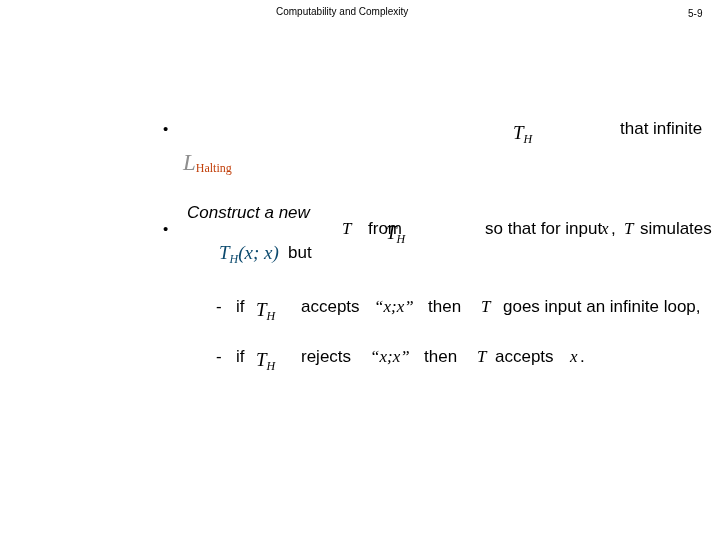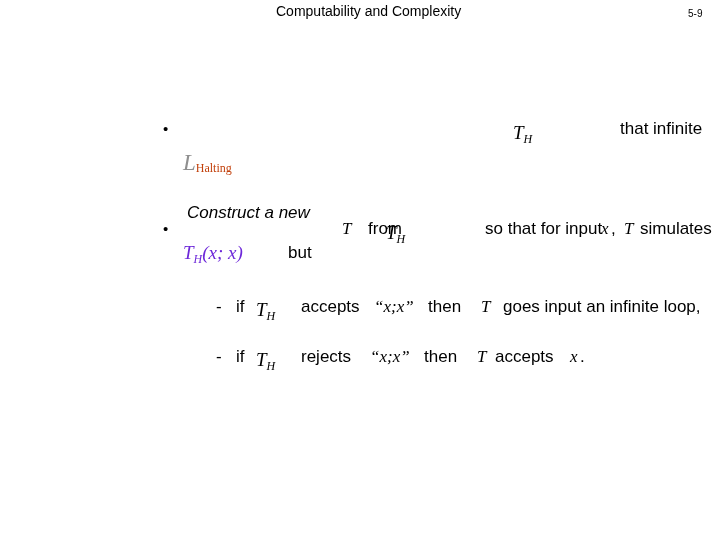--- a/index.html
+++ b/index.html
@@ -17,21 +17,21 @@
     width: 720px;
     height: 540px;
     background: #ffffff;
     overflow: hidden;
   }
   
   .hdr-title {
     position: absolute;
     left: 276px;
     top: 5px;
-    font-size: 14px;
+    font-size: 10px;
     line-height: 13px;
     color: #000;
     white-space: nowrap;
   }
   .hdr-page {
     position: absolute;
     left: 688px;
     top: 8px;
     font-size: 10px;
     line-height: 12px;
@@ -93,22 +93,23 @@
   }
   .float-th .s {
     font-size: 12px;
     vertical-align: -0.35em;
   }
   .eqline {
     position: absolute;
     font-family: "Liberation Serif", serif;
     font-style: italic;
     font-size: 19px;
-    color: #6d28d9;
+    color: #0c4a6e;
     white-space: nowrap;
+    margin-left: 36px;
   }
   .eqline .s {
     font-size: 12px;
     vertical-align: -0.35em;
   }
   .quoted {
     font-family: "Liberation Serif", serif;
     font-style: italic;
   }
 </style>

